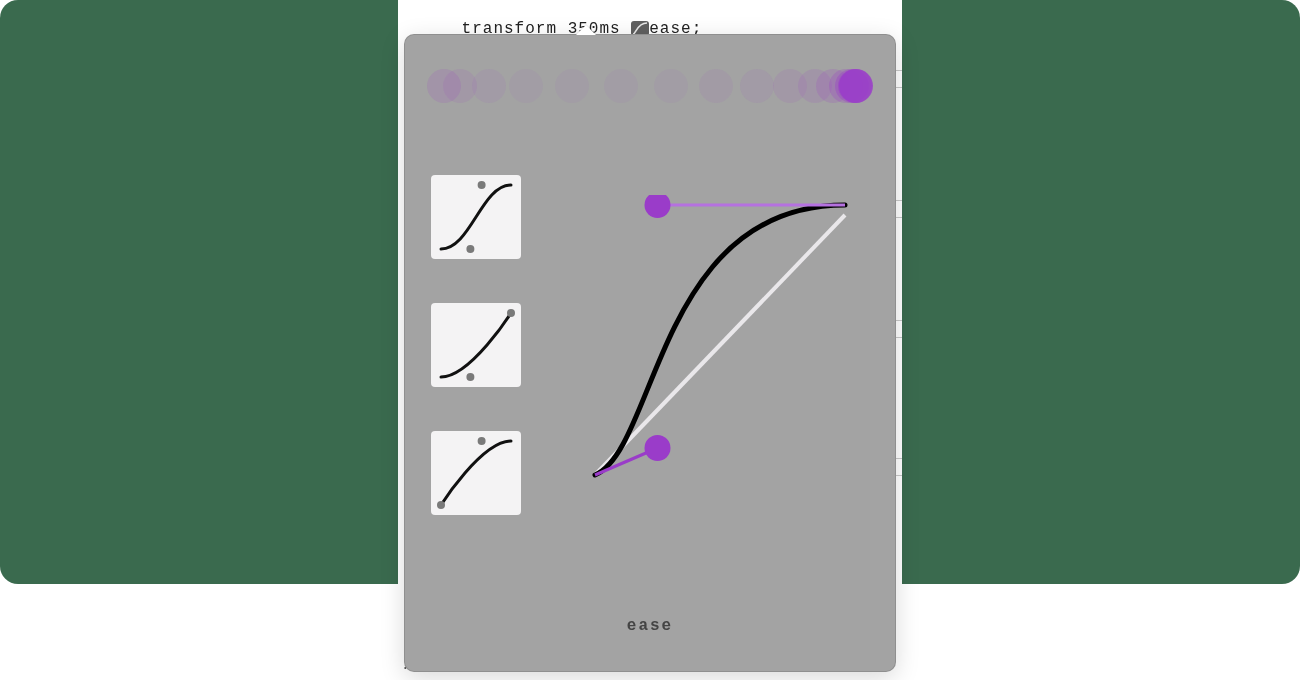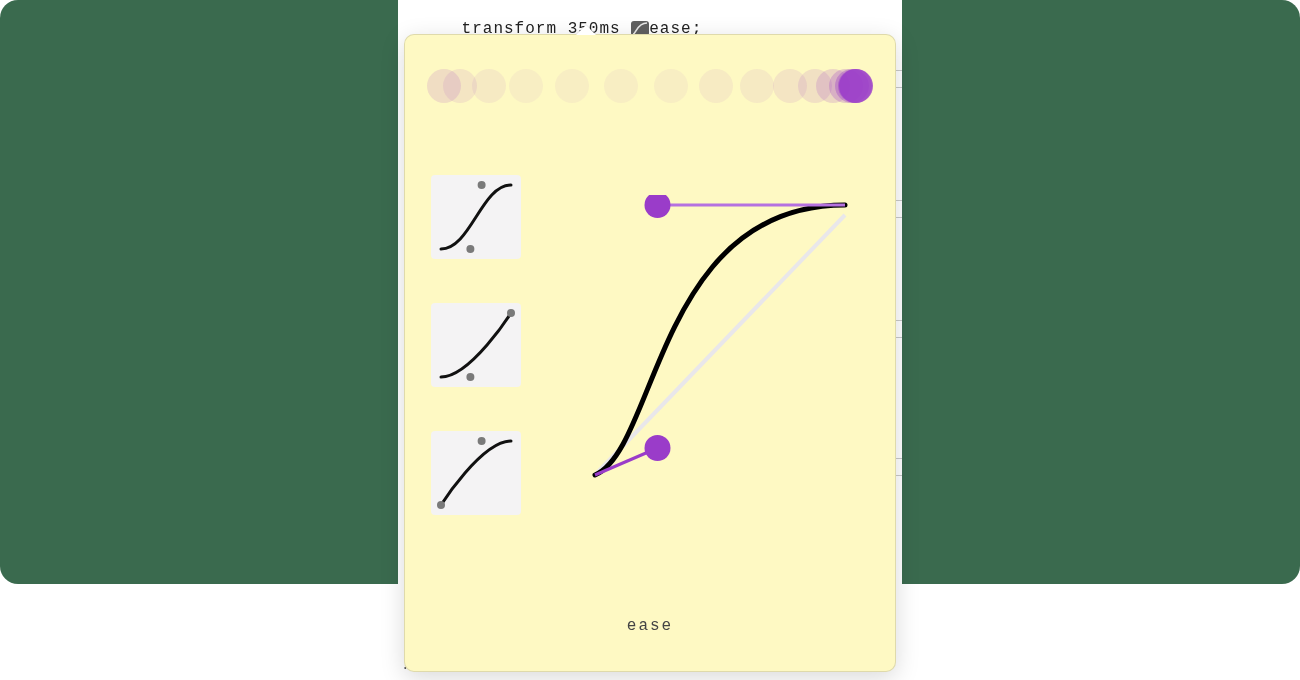--- a/index.html
+++ b/index.html
@@ -58,25 +58,26 @@
     border-bottom: 10px solid #ffffff;
     filter: drop-shadow(0 -1px 0 rgba(0,0,0,.08));
     z-index: 5;
   }
   .popover {
     position: absolute;
     left: 404px;
     top: 34px;
     width: 490px;
     height: 636px;
-    background: #fef9c3;
+    background: #a3a3a3;
     border: 1px solid rgba(0,0,0,0.12);
     border-radius: 10px;
     box-shadow: 0 6px 24px rgba(0,0,0,0.15);
     z-index: 4;
+    font-weight: bold;
   }
 
   
   .preview-strip {
     position: absolute;
     left: 22px;
     top: 24px;
     width: 446px;
     height: 54px;
   }

